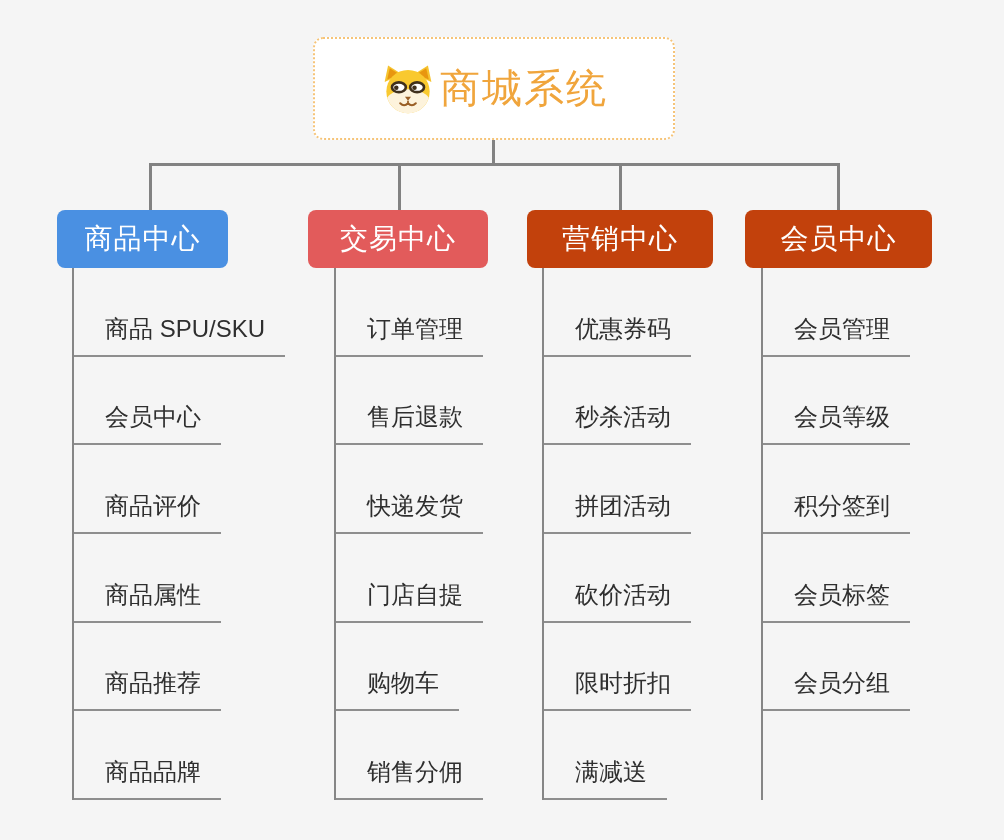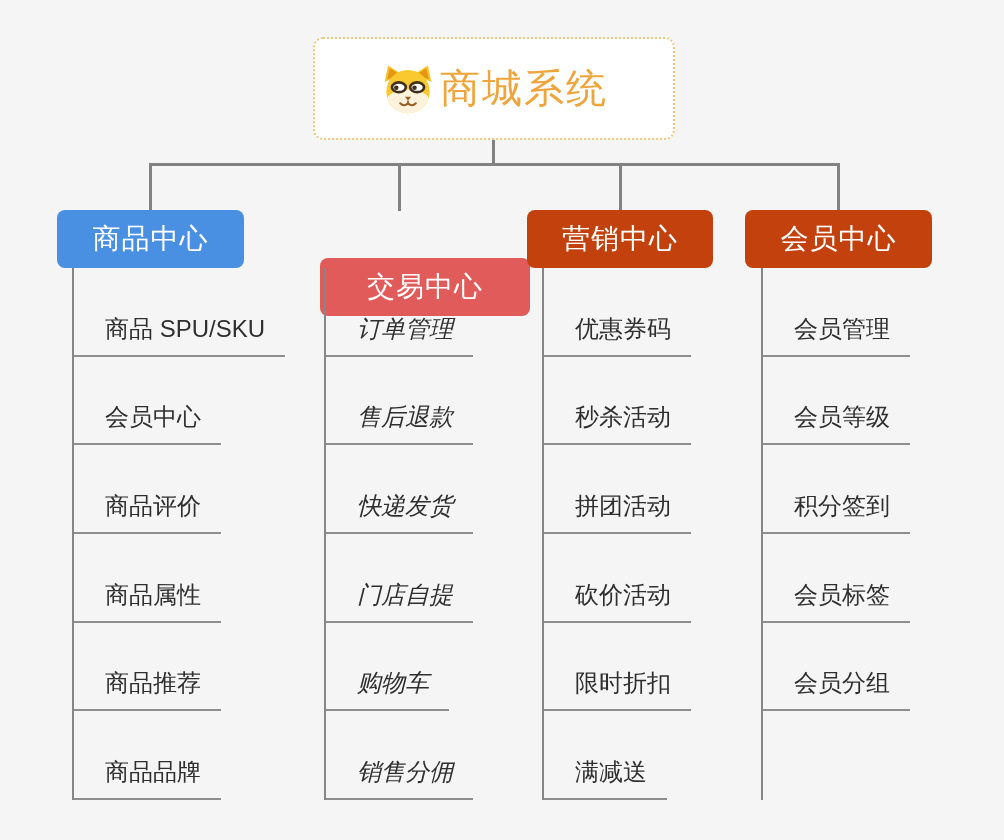--- a/index.html
+++ b/index.html
@@ -42,33 +42,33 @@
   
   .branch{
     position:absolute;top:210px;height:58px;
     border-radius:8px;
     color:#ffffff;
     font-size:28px;
     display:flex;align-items:center;justify-content:center;
     letter-spacing:1px;
     cursor:pointer;
   }
-  .branch-1{left:57px;width:187px;}
-  .branch-2{left:320px;width:210px;margin-top:48px;}
+  .branch-1{left:57px;width:171px;}
+  .branch-2{left:308px;width:180px;}
   .branch-3{left:527px;width:186px;}
   .branch-4{left:745px;width:187px;}
 
   
   .col{
     position:absolute;top:268px;height:532px;
     border-left:2px solid #868686;
     box-sizing:border-box;
   }
   .col-1{left:72px;}
-  .col-2{left:324px;font-style:italic;}
+  .col-2{left:334px;}
   .col-3{left:542px;}
   .col-4{left:761px;}
   .row{
     height:88.66px;
     display:flex;align-items:flex-end;
   }
   .leaf{
     display:inline-block;
     font-size:24px;
     color:#2f2f2f;

